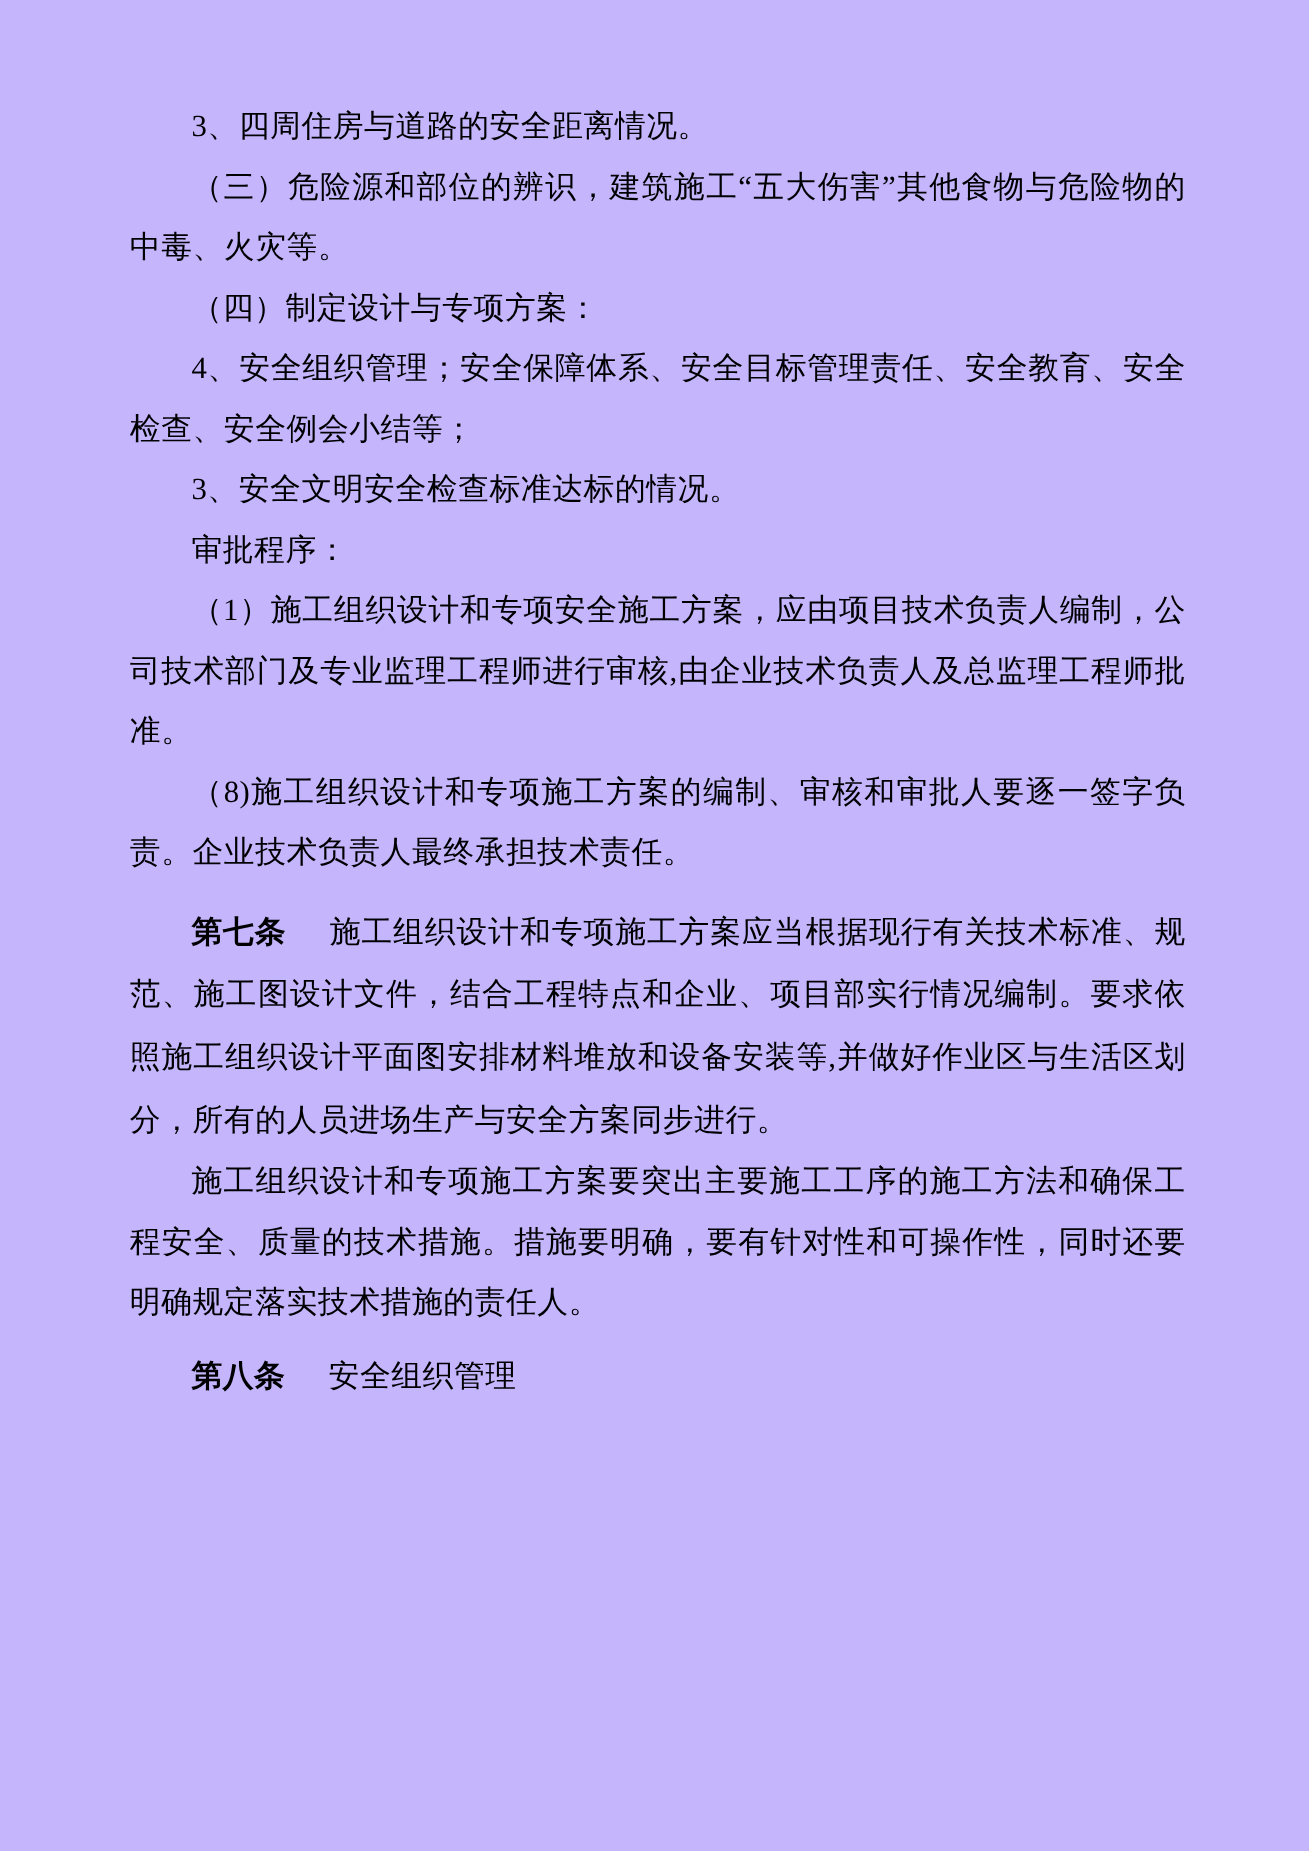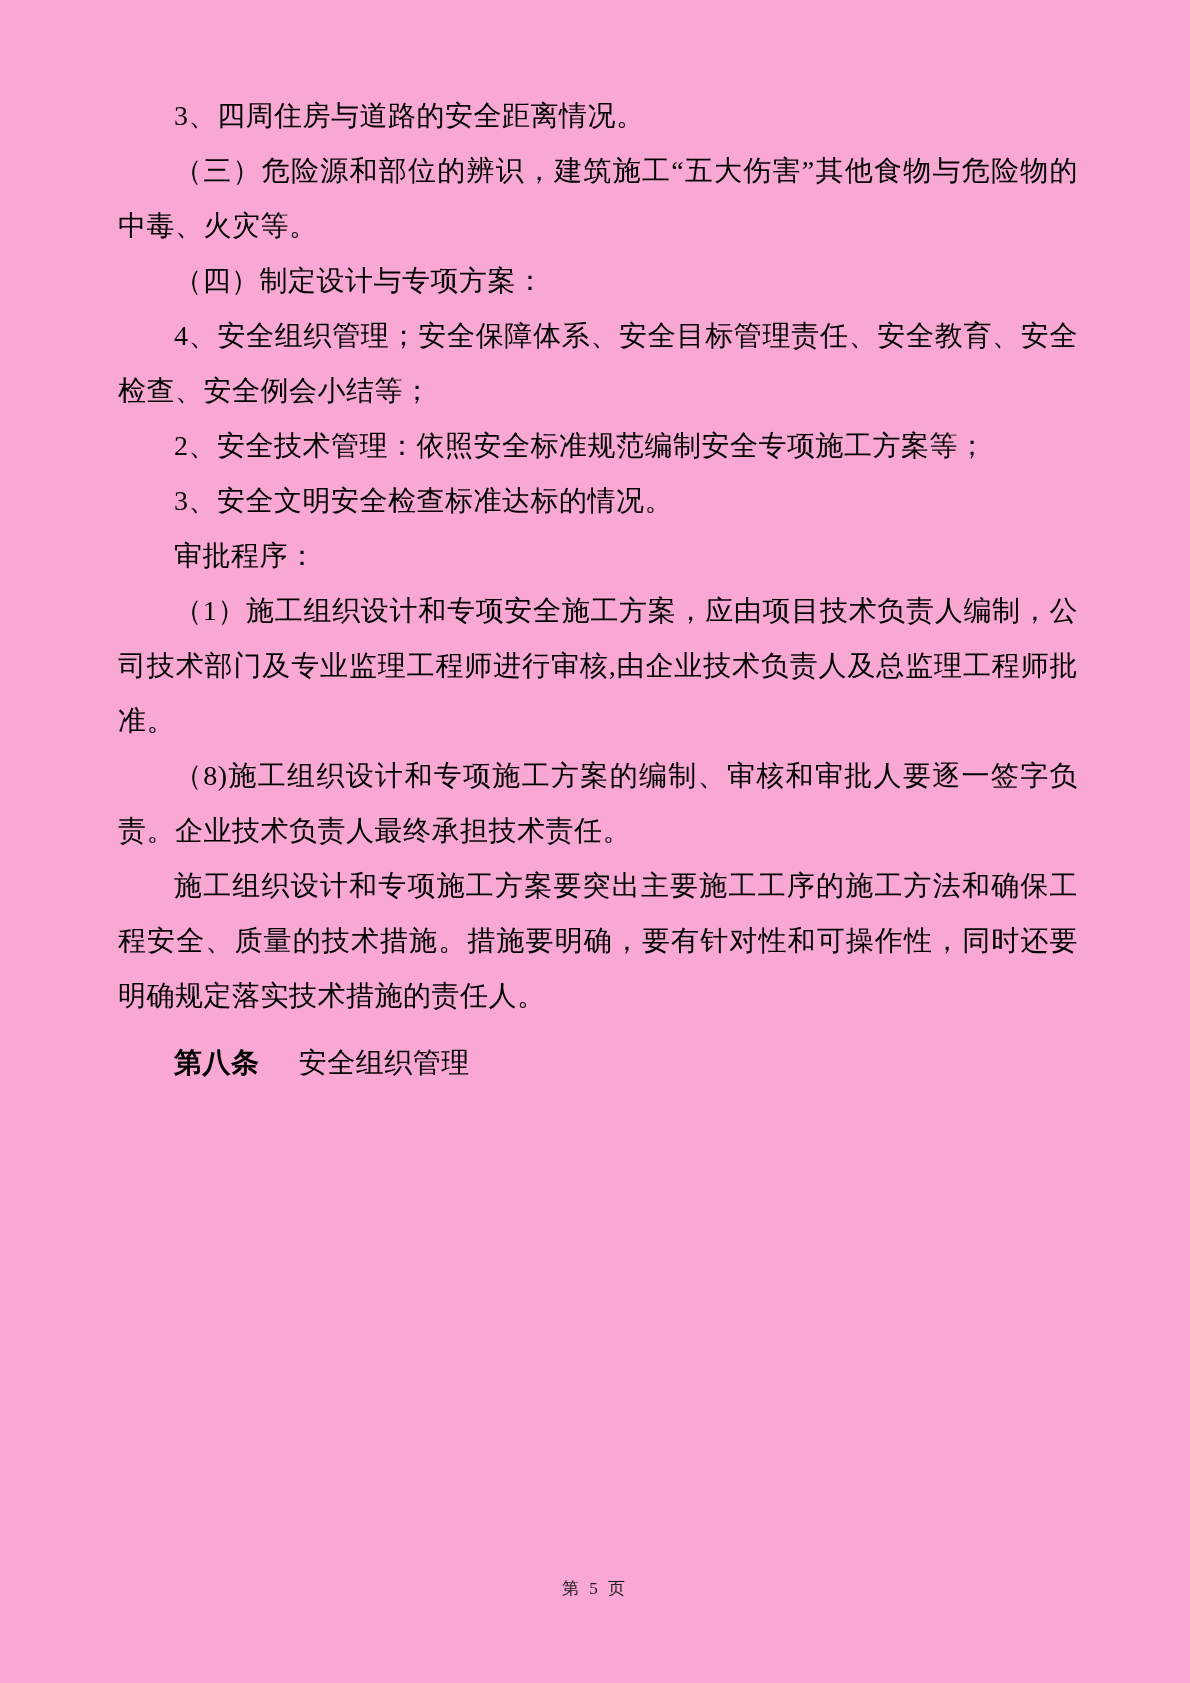--- a/index.html
+++ b/index.html
@@ -1,20 +1,20 @@
 <!DOCTYPE html>
 <html><head>
 <meta charset="utf-8">
 <style>
   html, body { margin: 0; padding: 0; background: #ffffff; }
   .page {
     position: relative;
     width: 1190px;
     height: 1683px;
-    background: #f9a8d4;
+    background: #c4b5fd;
     color: #000000;
     font-family: "Liberation Serif", "DejaVu Serif", serif;
     overflow: hidden;
   }
   .content {
     position: absolute;
     left: 118px;
     top: 88px;
     width: 960px;
   }
@@ -55,32 +55,31 @@
   <div class="content">
 
     <p class="para"><span>3、四周住房与道路的安全距离情况。</span></p>
 
     <p class="para"><span>（三）危险源和部位的辨识，建筑施工“五大伤害”其他食物与危险物的中毒、火灾等。</span></p>
 
     <p class="para"><span>（四）制定设计与专项方案：</span></p>
 
     <p class="para"><span>4、安全组织管理；安全保障体系、安全目标管理责任、安全教育、安全检查、安全例会小结等；</span></p>
 
-    <p class="para"><span>2、安全技术管理：依照安全标准规范编制安全专项施工方案等；</span></p>
 
     <p class="para"><span>3、安全文明安全检查标准达标的情况。</span></p>
 
     <p class="para"><span>审批程序：</span></p>
 
     <p class="para"><span>（1）施工组织设计和专项安全施工方案，应由项目技术负责人编制，公司技术部门及专业监理工程师进行审核,由企业技术负责人及总监理工程师批准。</span></p>
 
     <p class="para"><span>（8)施工组织设计和专项施工方案的编制、审核和审批人要逐一签字负责。企业技术负责人最终承担技术责任。</span></p>
 
+    <p class="para article"><b class="lead">第七条</b><span>施工组织设计和专项施工方案应当根据现行有关技术标准、规范、施工图设计文件，结合工程特点和企业、项目部实行情况编制。要求依照施工组织设计平面图安排材料堆放和设备安装等,并做好作业区与生活区划分，所有的人员进场生产与安全方案同步进行。</span></p>
 
     <p class="para"><span>施工组织设计和专项施工方案要突出主要施工工序的施工方法和确保工程安全、质量的技术措施。措施要明确，要有针对性和可操作性，同时还要明确规定落实技术措施的责任人。</span></p>
 
 
     <p class="para spaced"><b class="lead">第八条</b><span>安全组织管理</span></p>
 
   </div>
 
-  <div class="footer">第 5 页</div>
 </div>
 
 </body></html>

